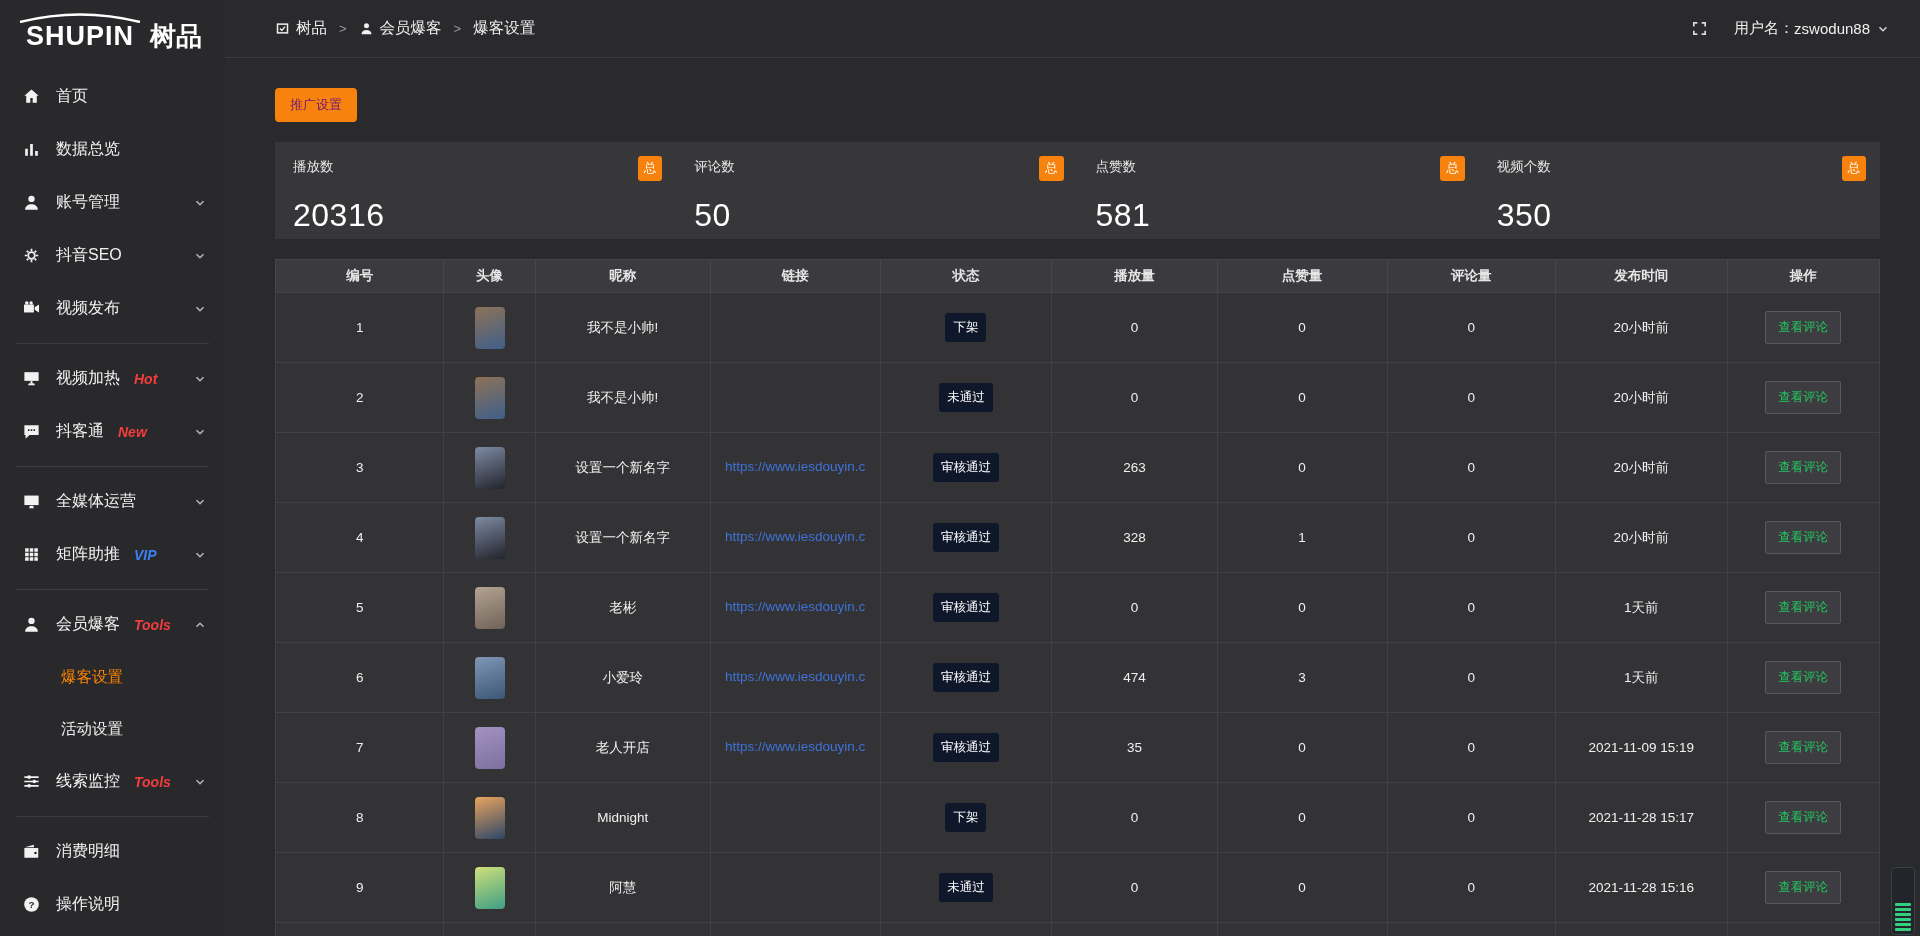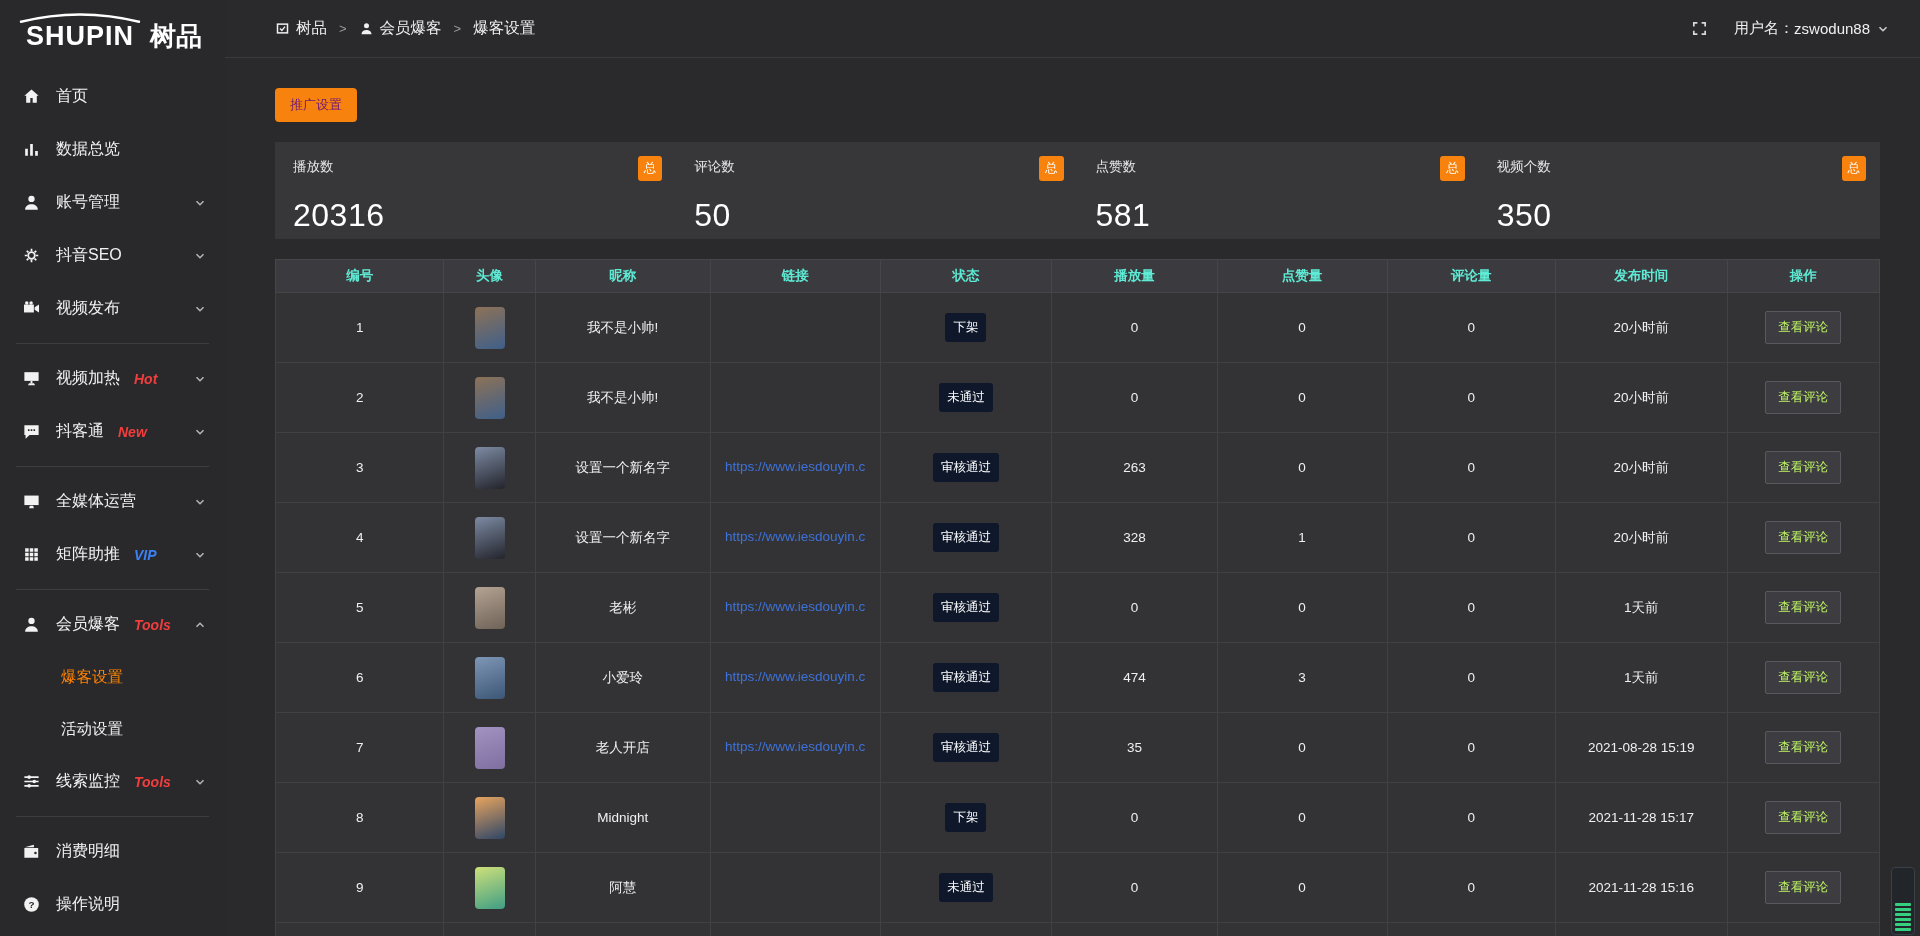--- a/index.html
+++ b/index.html
@@ -74,37 +74,37 @@
   .card-label { font-size:13.5px; color:#e6e6e6; }
   .card-value { font-size:32px; font-weight:500; color:#fff; margin-top:21px; letter-spacing:0.5px; }
   .card-badge {
     position:absolute; right:14px; top:14px; background:#f7820e; color:#fff;
     font-size:12.5px; padding:4px 6px; border-radius:3px;
   }
   
   table { width:100%; border-collapse:collapse; margin-top:20px; background:#333336; }
   th {
     background:#3b3b3f; height:33px; font-size:13.5px; font-weight:bold;
-    color:#5eead4; border:1px solid #46464a; text-align:center;
+    color:#e5e5e5; border:1px solid #46464a; text-align:center;
   }
   td {
     height:70px; text-align:center; font-size:13.5px; color:#f0f0f0;
     border:1px solid #414145; vertical-align:middle;
   }
   .avatar {
     width:30px; height:42px; border-radius:4px; margin:0 auto; display:block;
   }
   .link-cell { color:#3e72d8; cursor:pointer; display:inline-block; max-width:158px;
     overflow:hidden; white-space:nowrap; }
   .status-badge {
     display:inline-block; background:#0f172a; color:#fff; font-size:12.5px;
     padding:6px 8px; border-radius:3px;
   }
   .action-btn {
-    background:#3d3d41; border:1px solid #58585e; color:#bef264; font-size:12.5px;
+    background:#3d3d41; border:1px solid #58585e; color:#22c55e; font-size:12.5px;
     padding:7px 12px; border-radius:2px; cursor:pointer; font-family:inherit;
   }
   
   .float-widget {
     position:fixed; right:5px; bottom:1px; width:24px; height:68px;
     background:#22252a; border:1px solid #3a4048; border-radius:4px;
     display:flex; flex-direction:column; justify-content:flex-end; gap:2px;
     padding:3px; z-index:9; cursor:pointer;
   }
   .float-widget i { display:block; height:3px; background:#35d07f; border-radius:1px; }
@@ -483,21 +483,21 @@
           <td>7</td>
           <td>
             <span class="avatar" style="background:linear-gradient(160deg,#a392c2,#7e6fa0)"></span>
           </td>
           <td>老人开店</td>
           <td><span class="link-cell">https://www.iesdouyin.c</span></td>
           <td><span class="status-badge">审核通过</span></td>
           <td>35</td>
           <td>0</td>
           <td>0</td>
-          <td>2021-08-28 15:19</td>
+          <td>2021-11-09 15:19</td>
           <td><button class="action-btn">查看评论</button></td>
         </tr>
         <tr>
           <td>8</td>
           <td>
             <span class="avatar" style="background:linear-gradient(160deg,#e8a45e,#2e4668)"></span>
           </td>
           <td>Midnight</td>
           <td></td>
           <td><span class="status-badge">下架</span></td>

